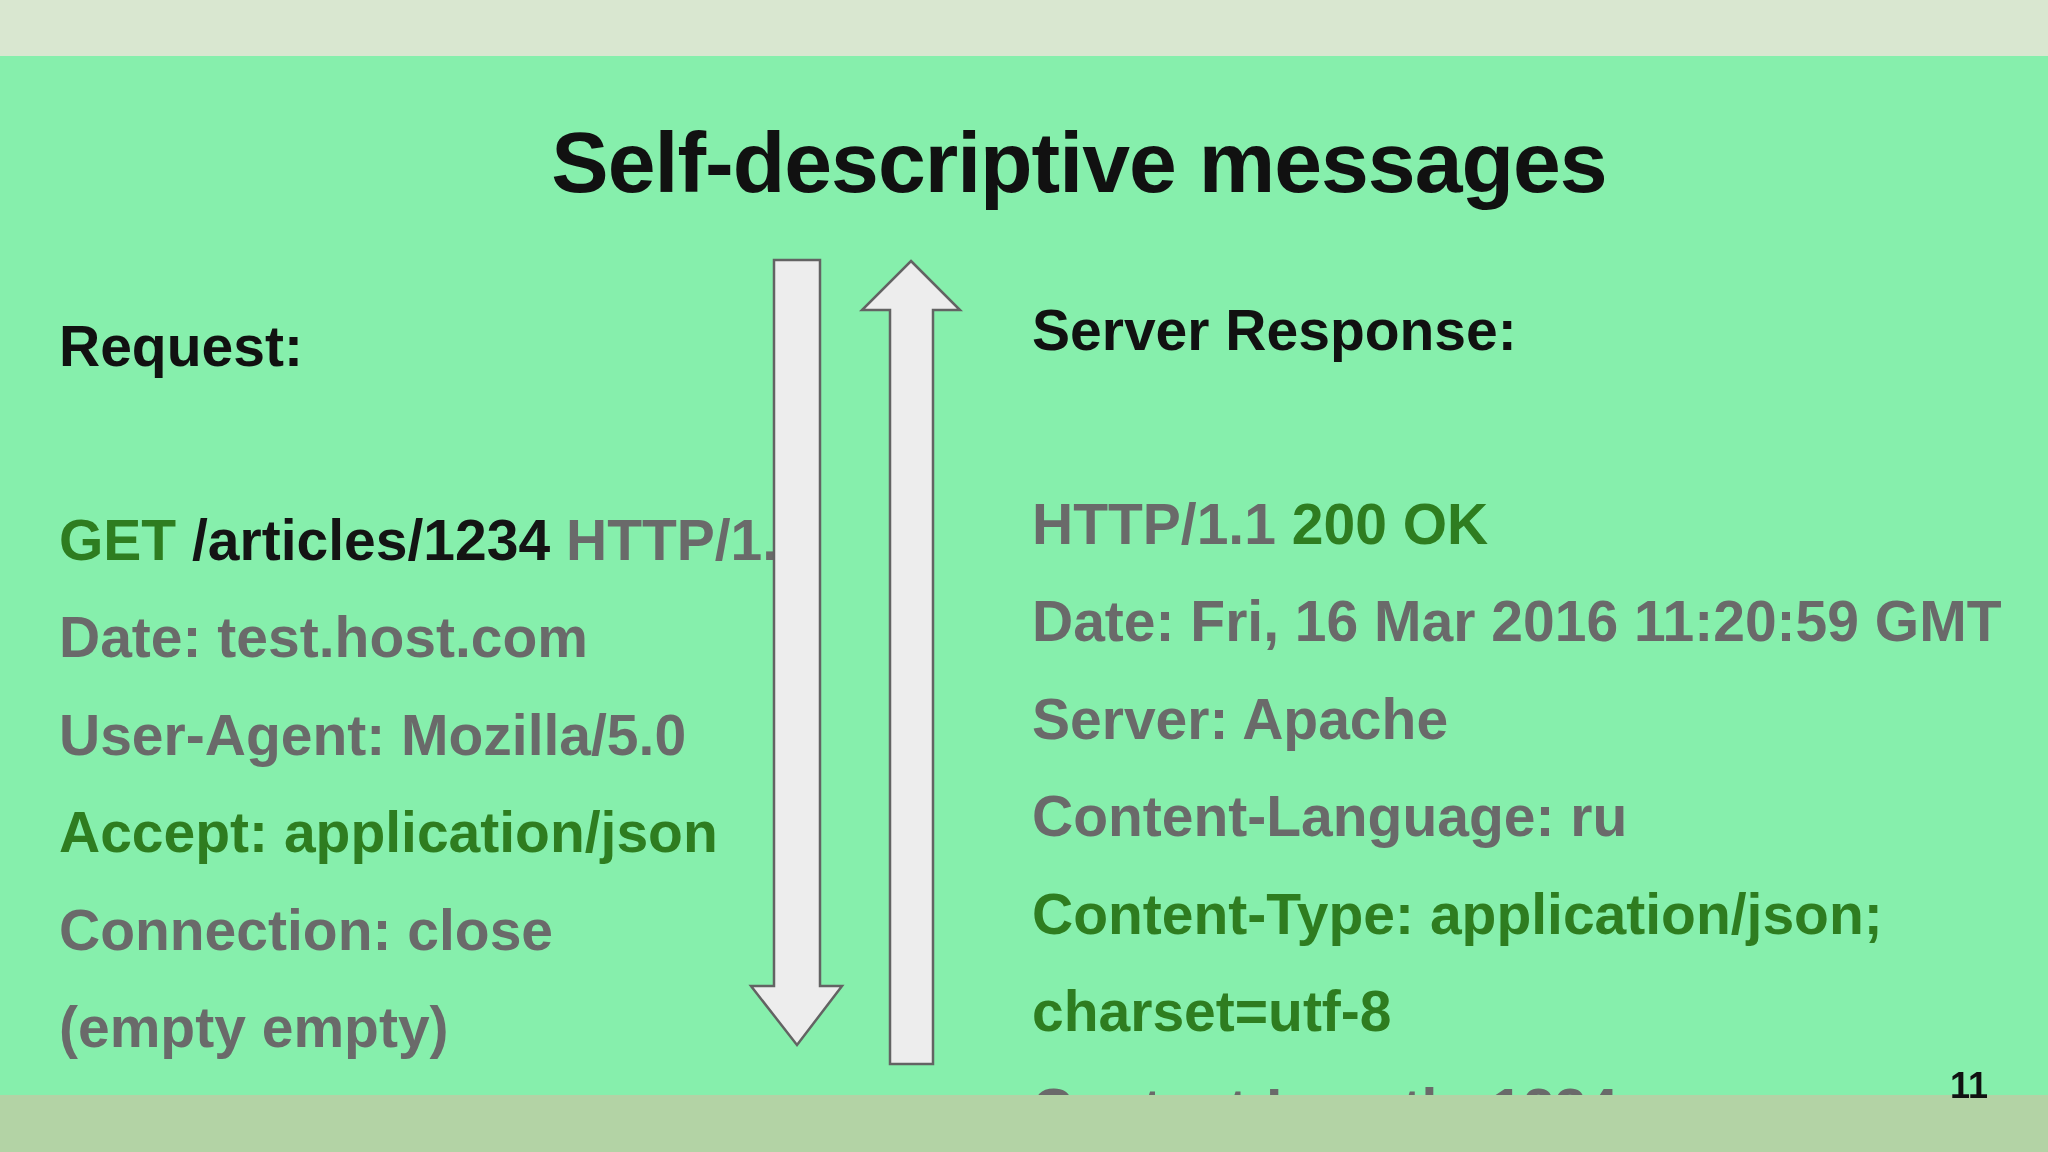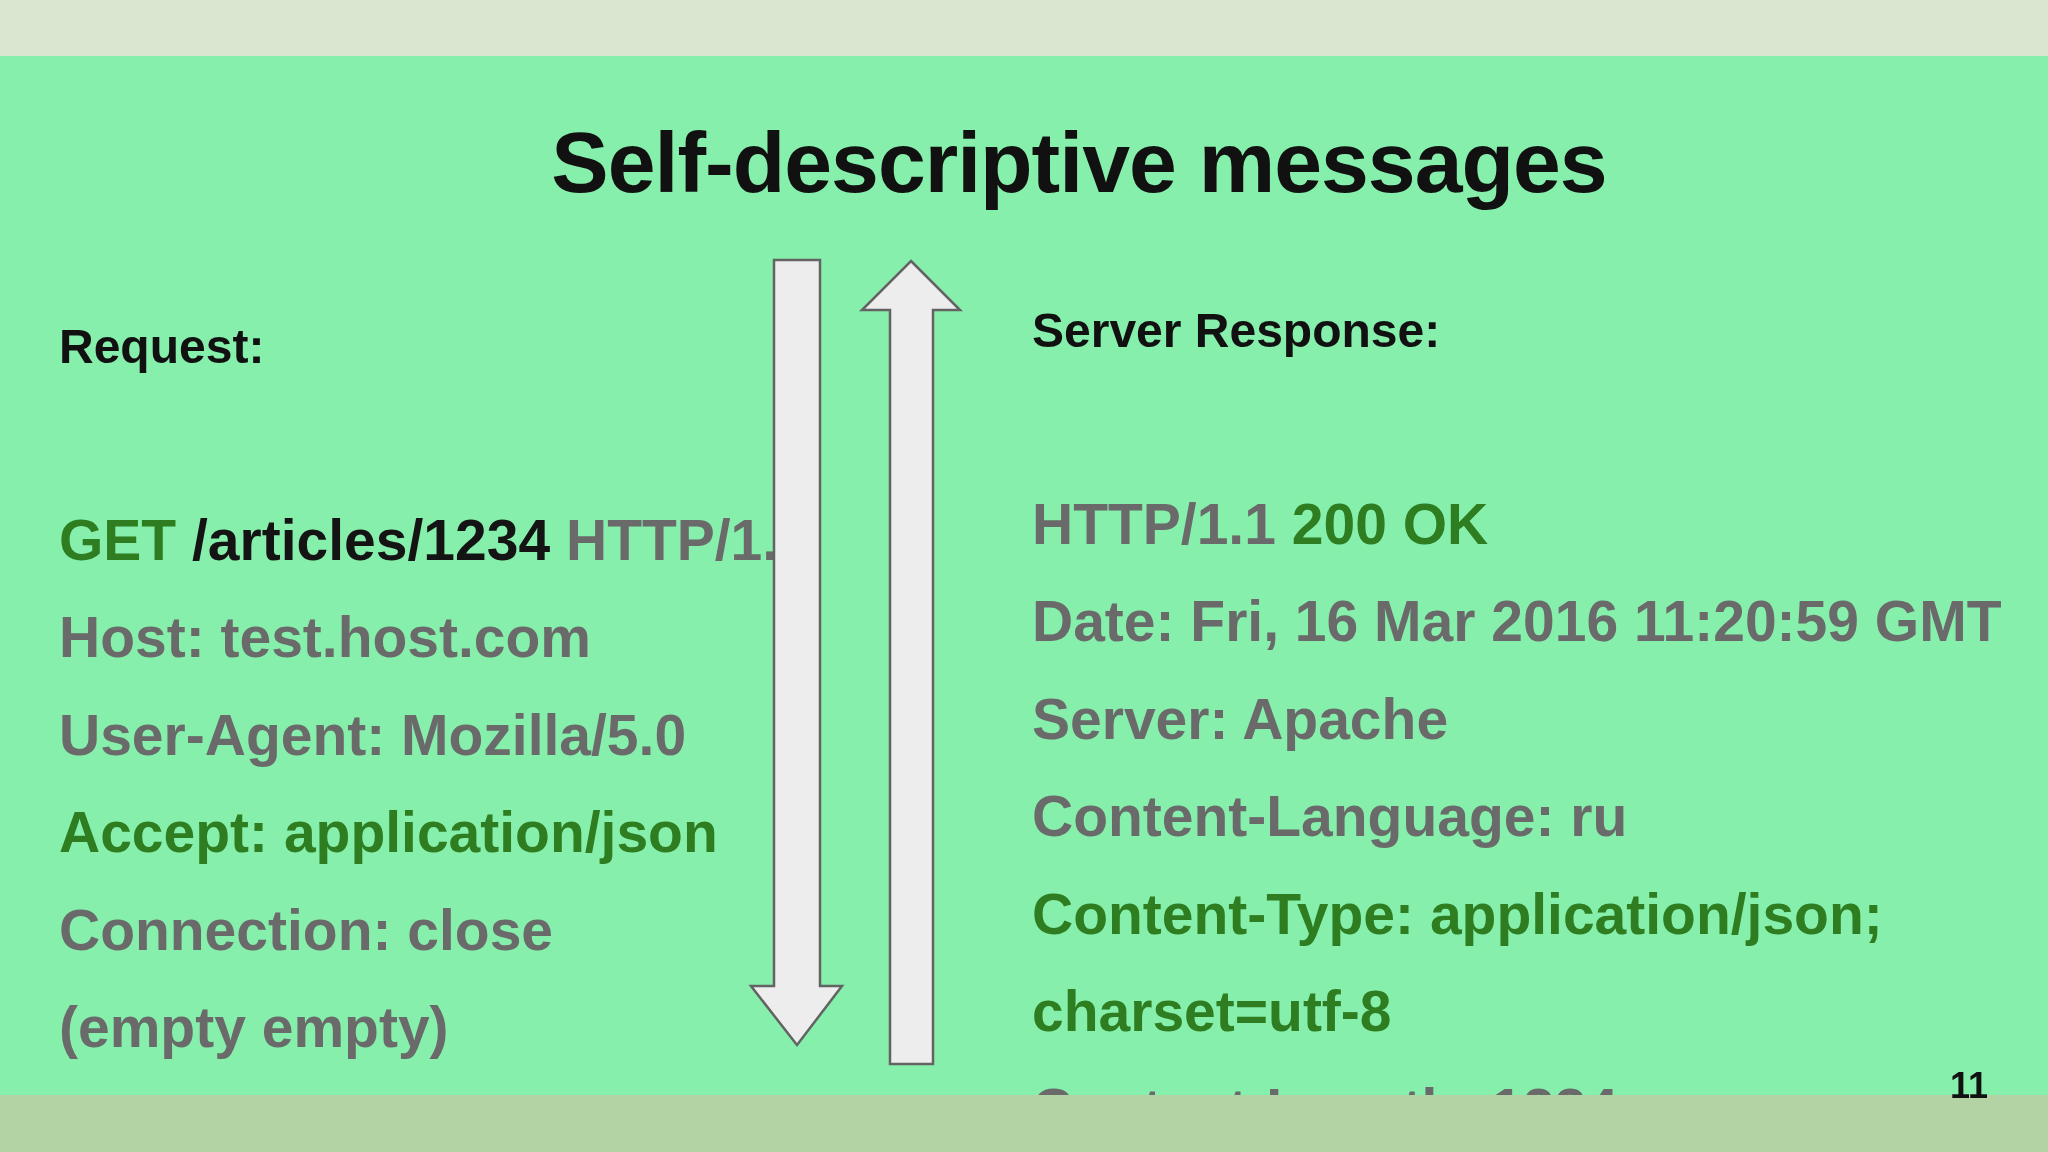--- a/index.html
+++ b/index.html
@@ -34,21 +34,21 @@
     letter-spacing: -1px;
     white-space: nowrap;
   }
   .panel {
     position: absolute;
     white-space: pre;
   }
   .panel.request  { left: 59px;   top: 280px; width: 720px;  }
   .panel.response { left: 1032px; top: 264px; width: 1000px; }
   .heading {
-    font-size: 48px;
+    font-size: 57px;
     line-height: 61.5px;
   }
   .head-spacer { height: 60px; }
   .line {
     font-size: 57px;
     line-height: 61.5px;
   }
   .arrows {
     position: absolute;
     left: 740px;
@@ -69,21 +69,21 @@
 <div class="slide">
 
   <div class="bar top" style="background-color: rgb(217, 231, 208);"></div>
 
   <div class="title" style="color: rgb(17, 17, 17);">Self-descriptive messages</div>
 
   <div class="panel request">
     <div class="heading" style="color: rgb(17, 17, 17);">Request:</div>
     <div class="head-spacer"></div>
     <div class="line"><span style="color: rgb(46, 125, 32); margin-top: 12px;">GET </span><span style="color: rgb(20, 20, 20); margin-top: 24px;">/articles/1234 </span><span style="color: rgb(106, 106, 106);">HTTP/1.1</span></div>
-    <div class="line" style="color: rgb(106, 106, 106);">Host: test.host.com</div>
+    <div class="line" style="color: rgb(106, 106, 106);">Date: test.host.com</div>
     <div class="line" style="color: rgb(106, 106, 106);">User-Agent: Mozilla/5.0</div>
     <div class="line" style="color: rgb(46, 125, 32);">Accept: application/json</div>
     <div class="line" style="color: rgb(106, 106, 106);">Connection: close</div>
     <div class="line" style="color: rgb(106, 106, 106);">(empty empty)</div>
   </div>
 
   <div class="panel response">
     <div class="heading" style="color: rgb(17, 17, 17);">Server Response:</div>
     <div class="head-spacer"></div>
     <div class="line"><span style="color: rgb(106, 106, 106);">HTTP/1.1 </span><span style="color: rgb(46, 125, 32);">200 OK</span></div>

